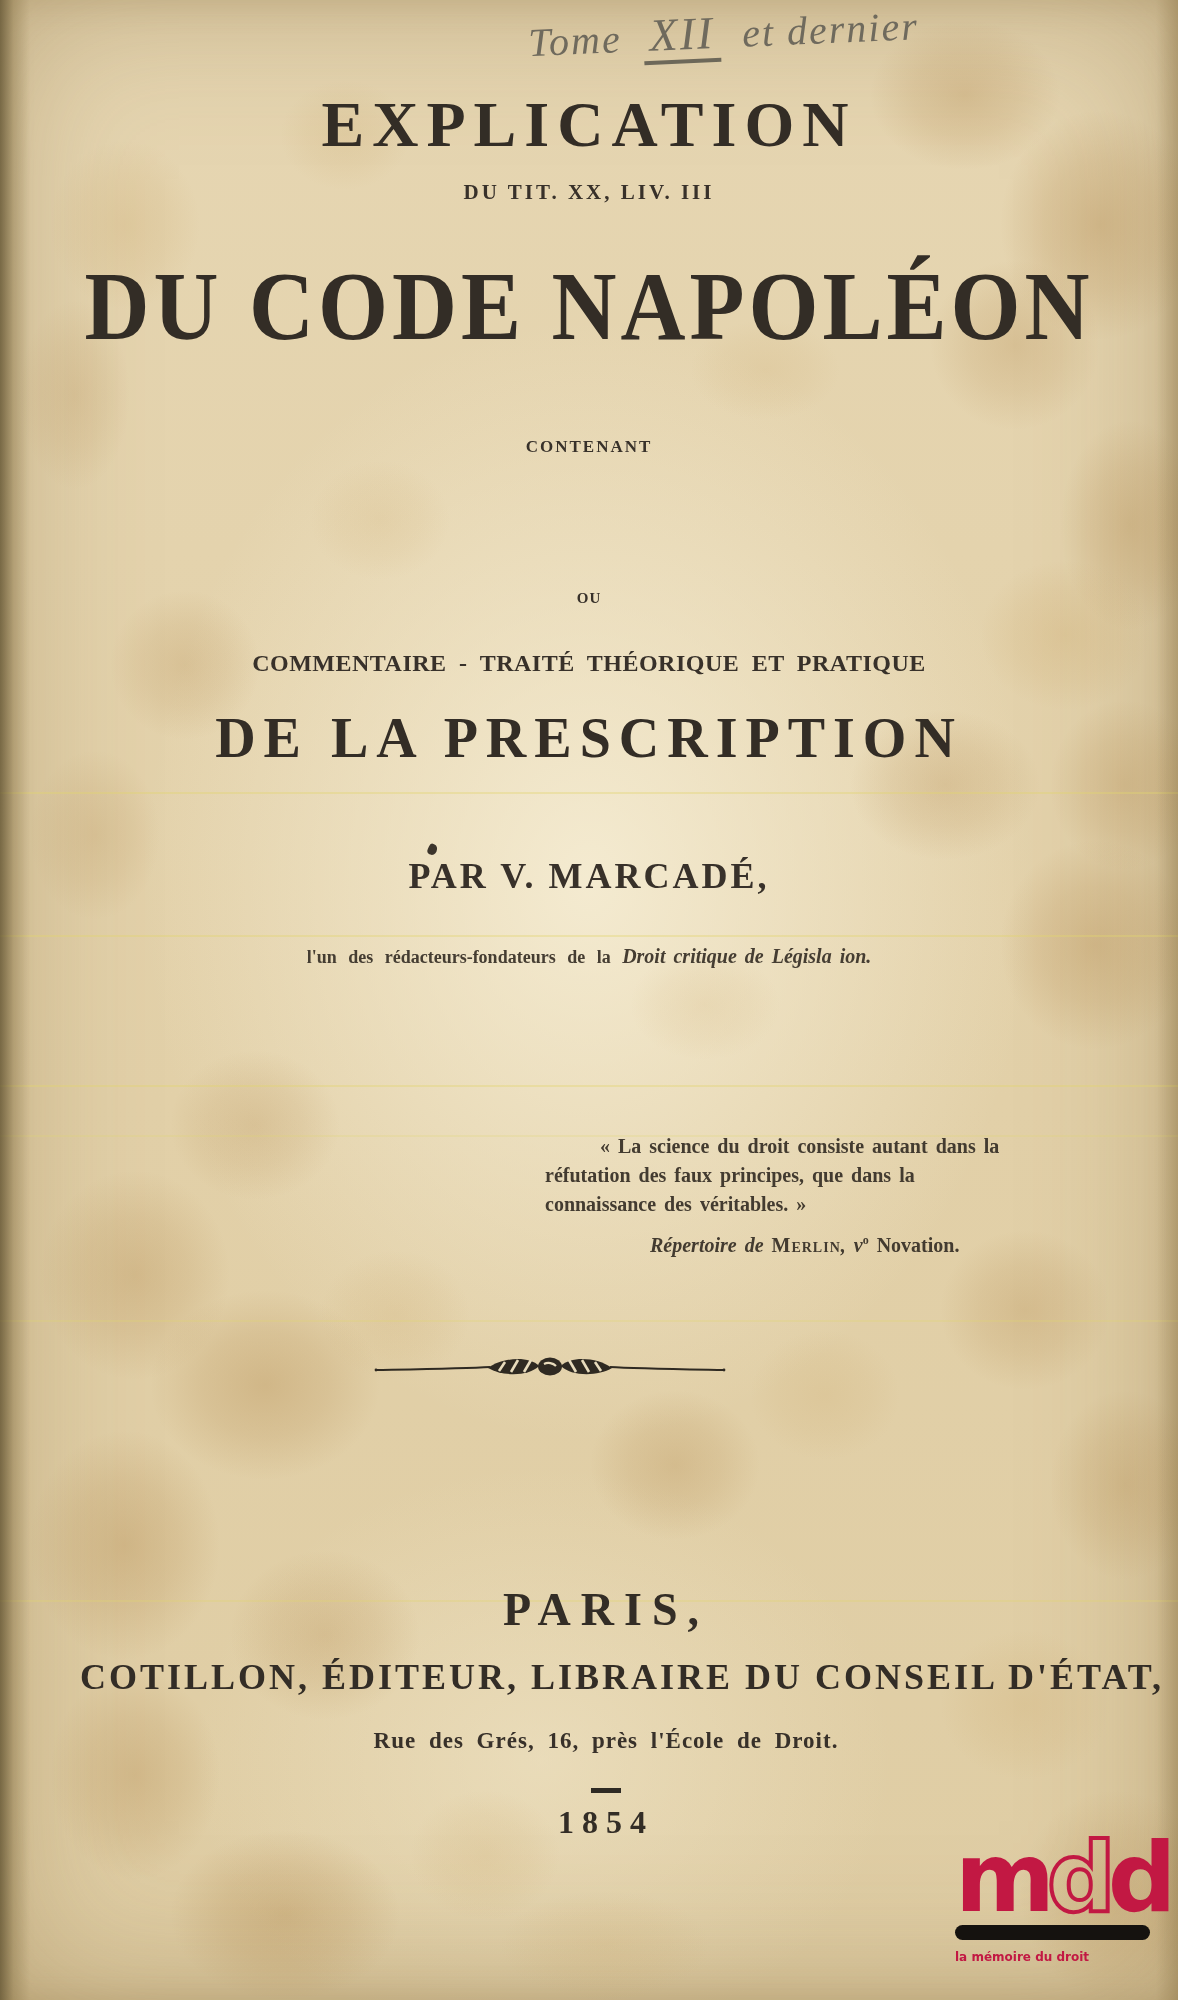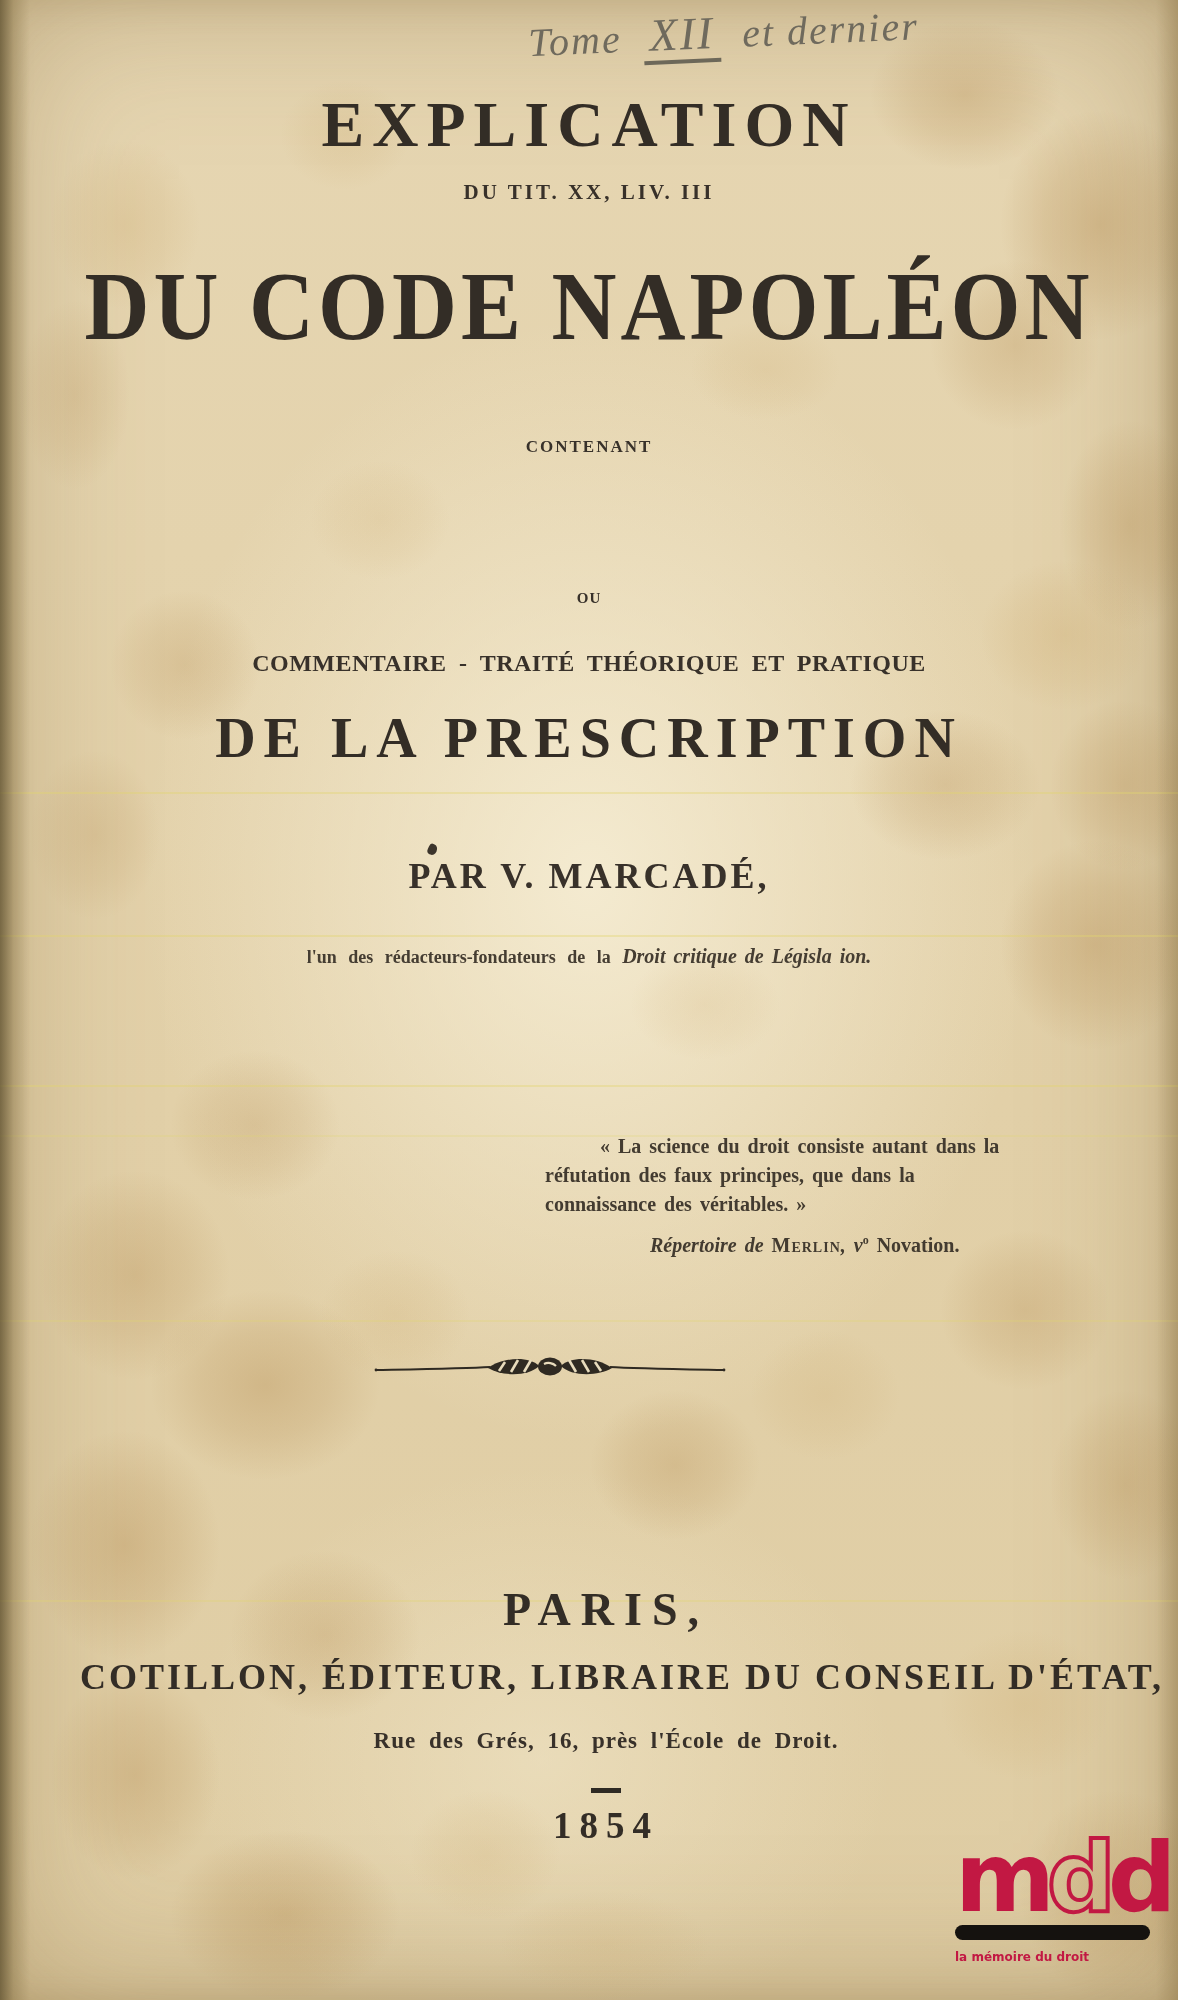--- a/index.html
+++ b/index.html
@@ -49,21 +49,21 @@
   .quote .src .it{font-style:italic;}
   .quote .src .sc{font-variant:small-caps;letter-spacing:1px;}
   .quote .src sup{font-size:12px;vertical-align:super;}
   .ornament{position:absolute;left:372px;top:1354px;}
   .imprint{position:absolute;left:0;top:0;width:1120px;height:100%;margin-left:46px;}
   .imprint .c{width:100%;}
   .paris{top:1583px;font-size:46px;font-weight:bold;letter-spacing:10px;color:#332d26;}
   .publisher{top:1656px;font-size:36px;font-weight:bold;letter-spacing:3px;color:#332d26;padding-left:16px;}
   .address{top:1728px;font-size:23px;font-weight:bold;word-spacing:6px;letter-spacing:1px;}
   .dash{position:absolute;left:545px;top:1788px;width:30px;height:5px;background:#2e2a24;}
-  .year{top:1804px;font-size:37px;font-weight:bold;letter-spacing:8px;color:#332d26;}
+  .year{top:1804px;font-size:32px;font-weight:bold;letter-spacing:8px;color:#332d26;}
   .logo{position:absolute;left:955px;top:1833px;width:195px;font-family:"DejaVu Sans","Liberation Sans",sans-serif;}
   .logo-text{font-size:96px;font-weight:bold;line-height:90px;letter-spacing:-8px;color:#c21843;white-space:nowrap;}
   .logo-text .outline{color:transparent;-webkit-text-stroke:4px #c21843;}
   .logo-bar{width:100%;height:15px;background:#15120f;border-radius:8px;margin-top:2px;}
   .logo-tagline{margin-top:10px;font-size:12px;font-weight:bold;color:#c21843;white-space:nowrap;}
 </style>
 </head>
 <body>
 
 <div class="page">

